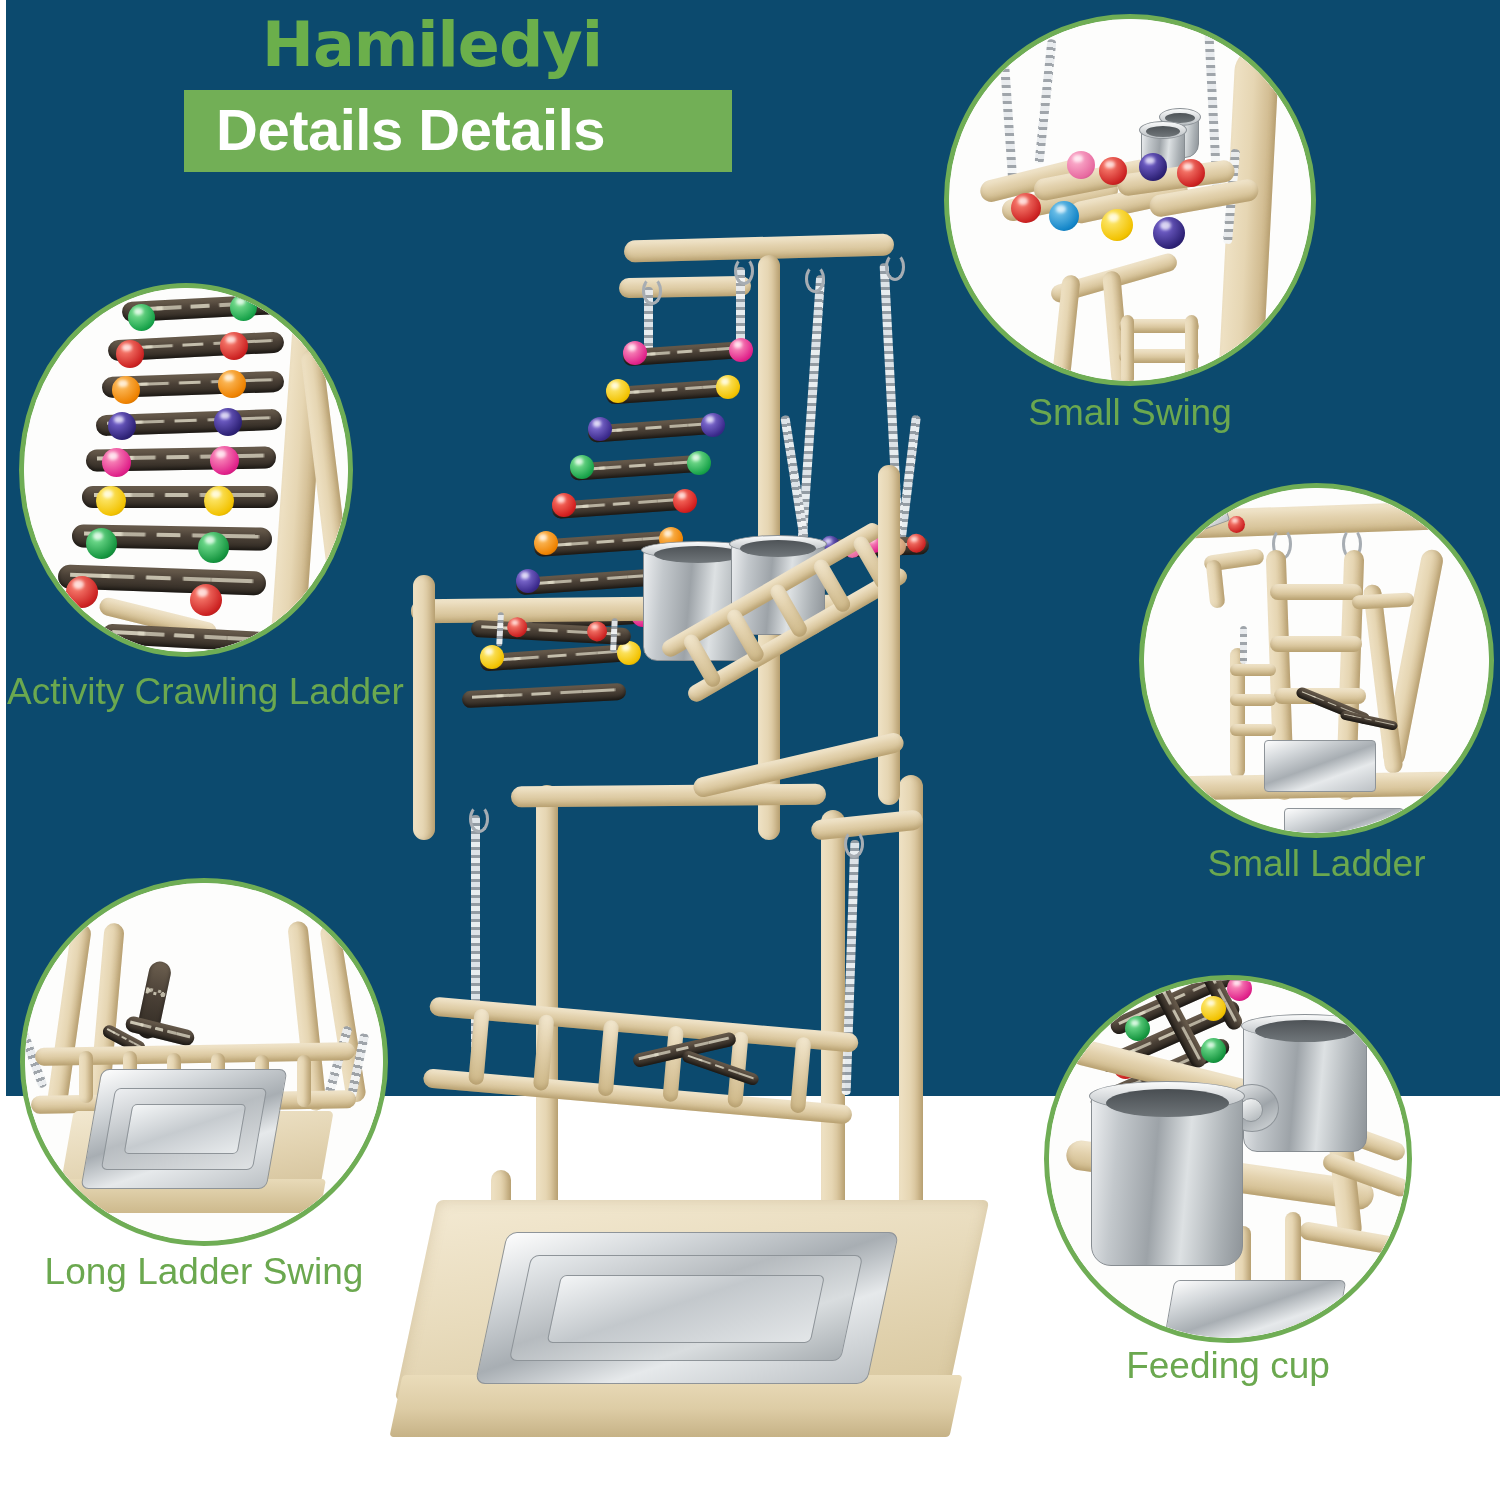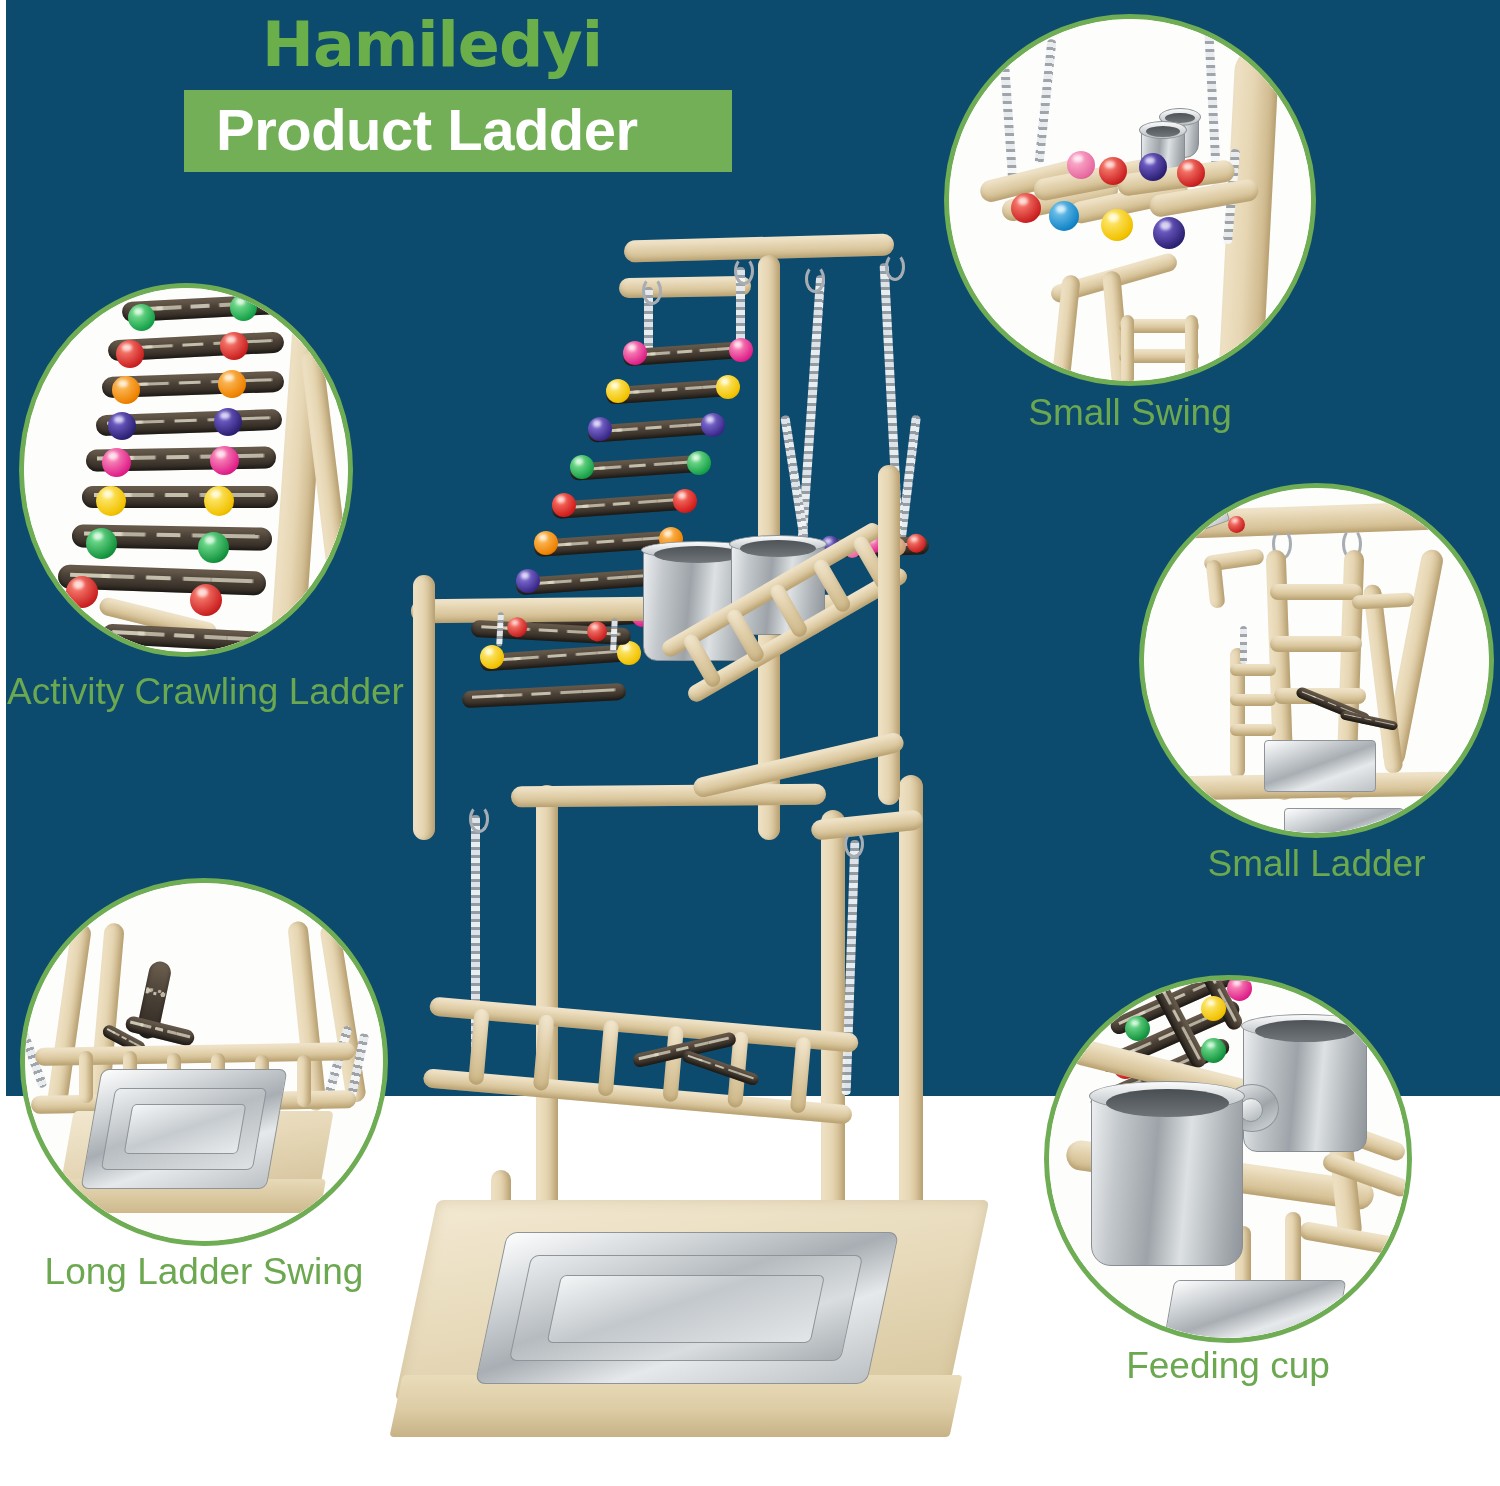--- a/index.html
+++ b/index.html
@@ -107,21 +107,21 @@
   #main-product{position:absolute;left:385px;top:215px;width:620px;height:1265px;}
 </style>
 </head>
 <body>
 
 <div class="stage">
 
   <div id="brand-title">Hamiledyi</div>
 
   <div id="title-banner">
-    <div class="banner-text">Product Ladder</div>
+    <div class="banner-text">Details Details</div>
   </div>
 
   <div id="main-product">
 
     <div class="wood" style="left:233px;top:22px;width:270px;height:22px;transform:rotate(-1.5deg);"></div>
 
     <div class="wood" style="left:228px;top:62px;width:132px;height:20px;transform:rotate(-1deg);"></div>
 
     <div class="wood-v" style="left:367px;top:40px;width:22px;height:585px;"></div>
 

